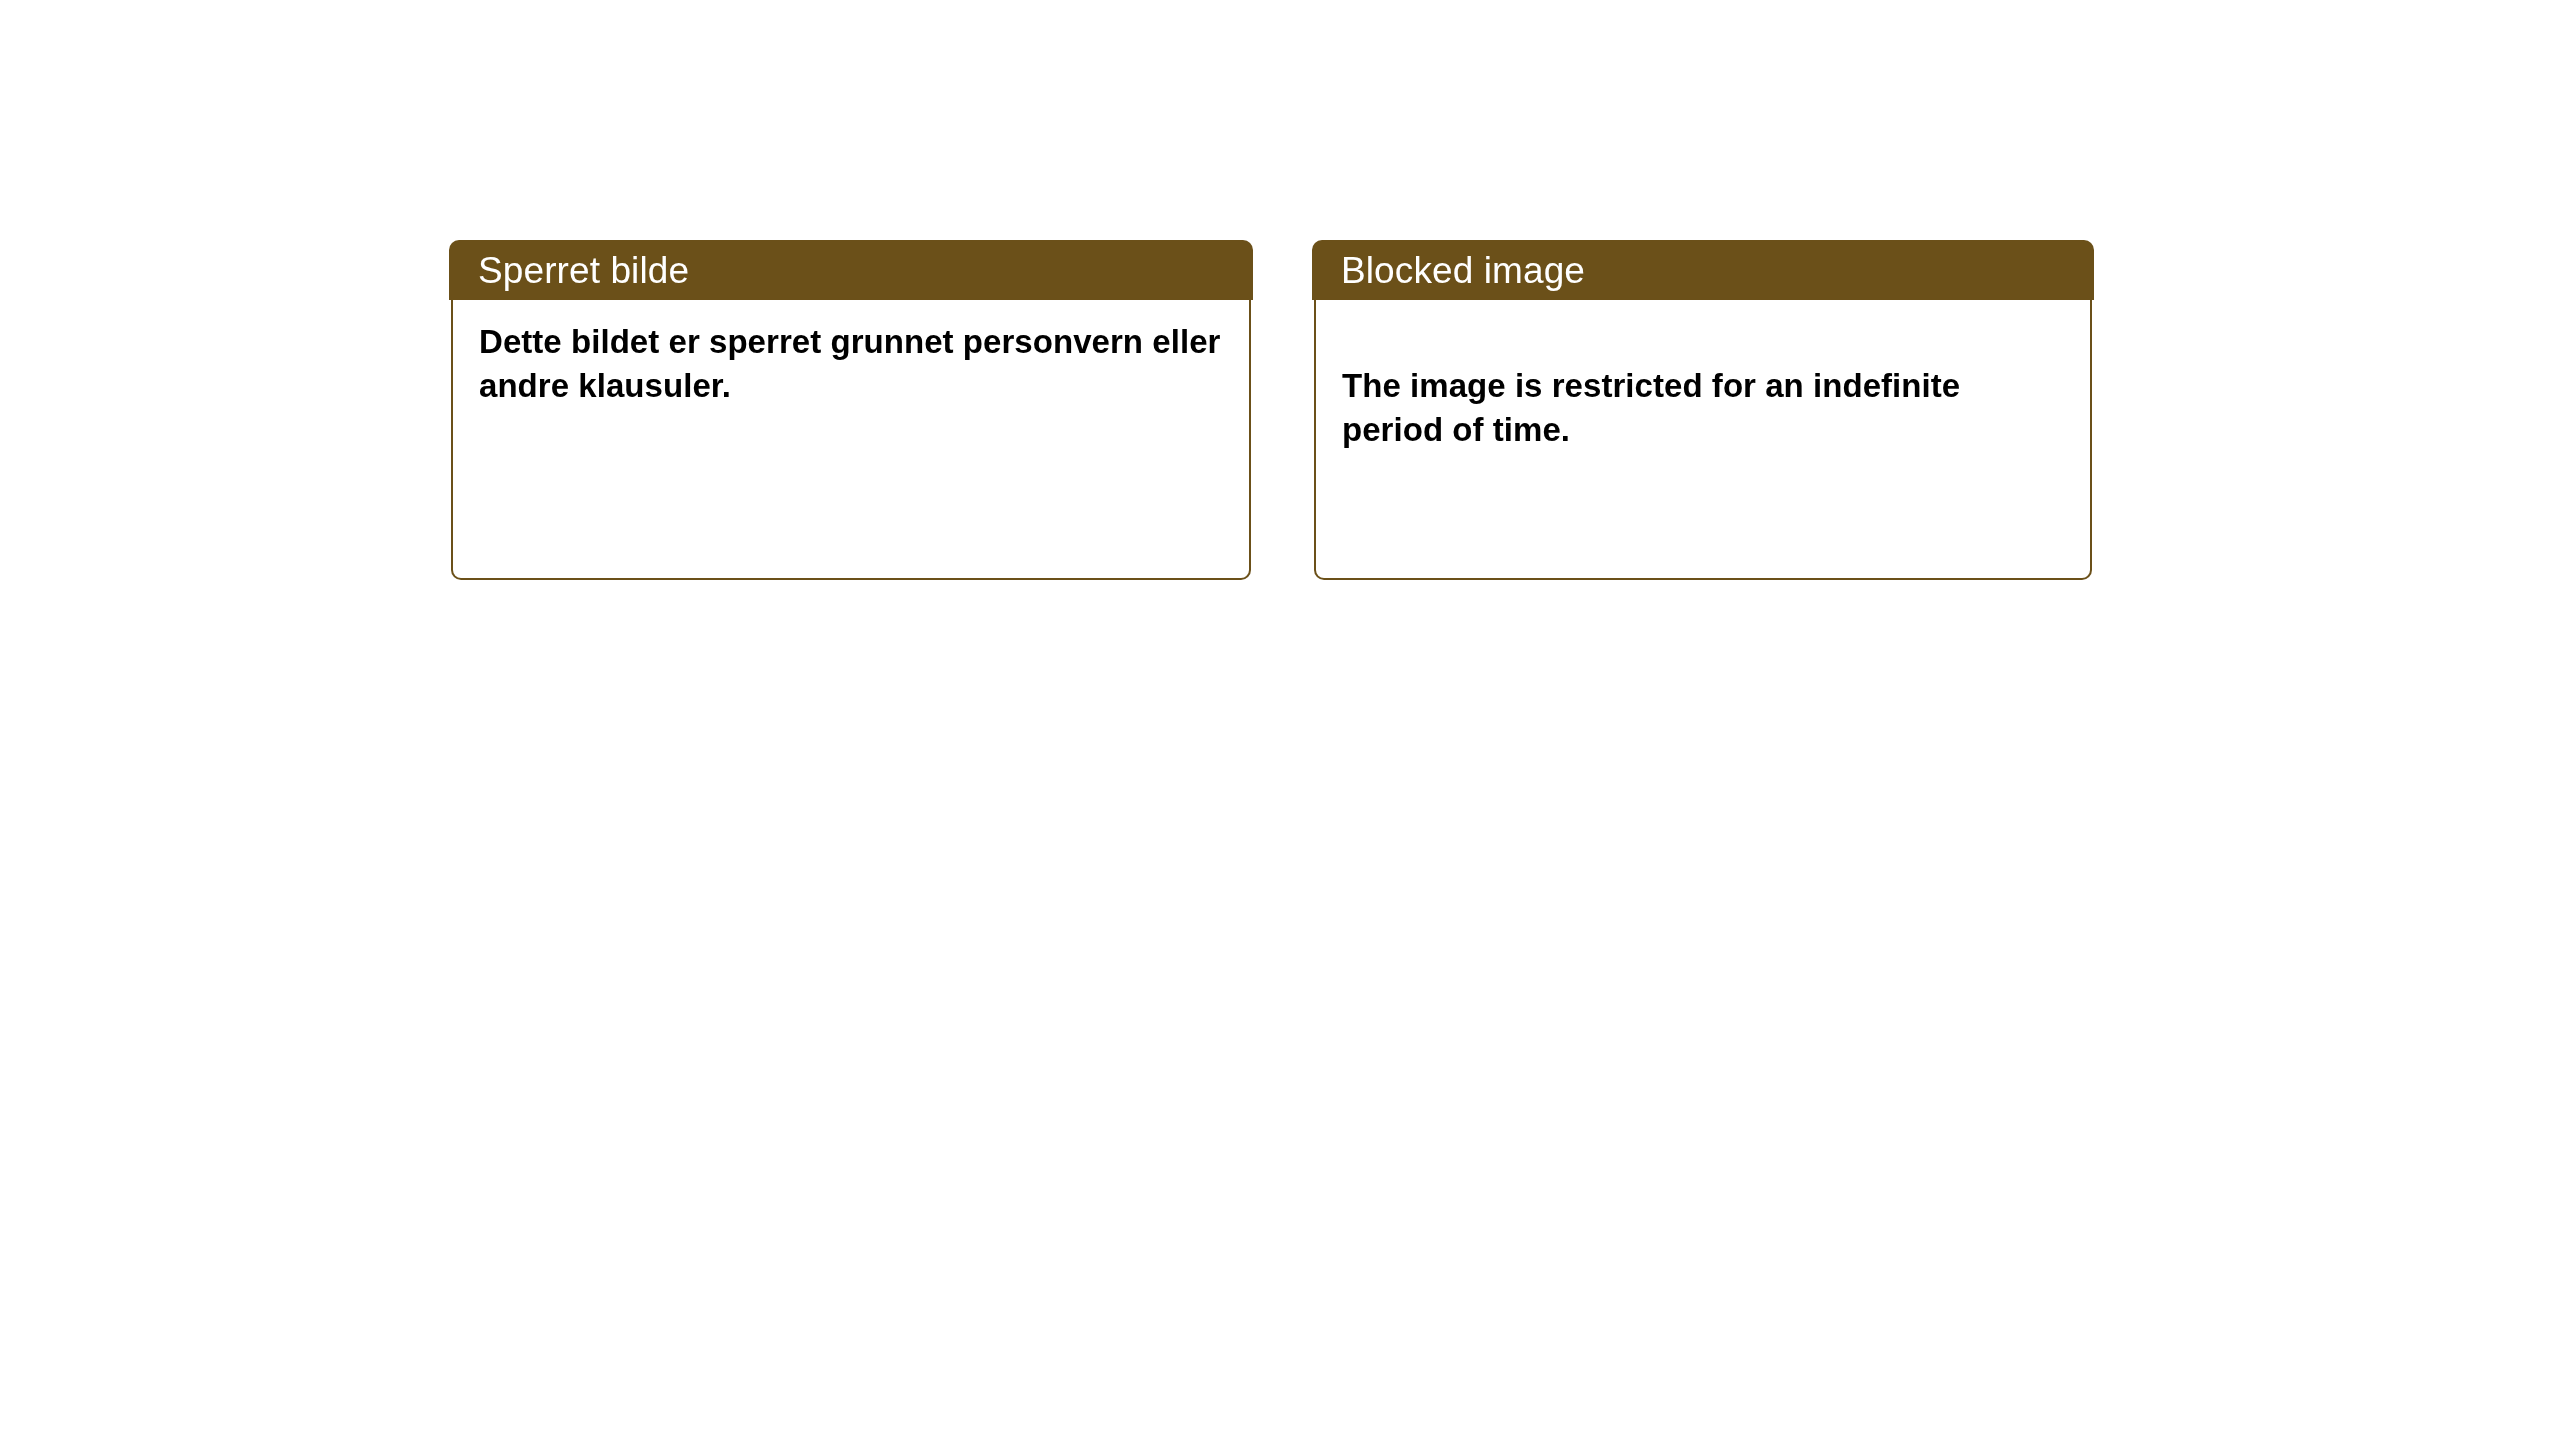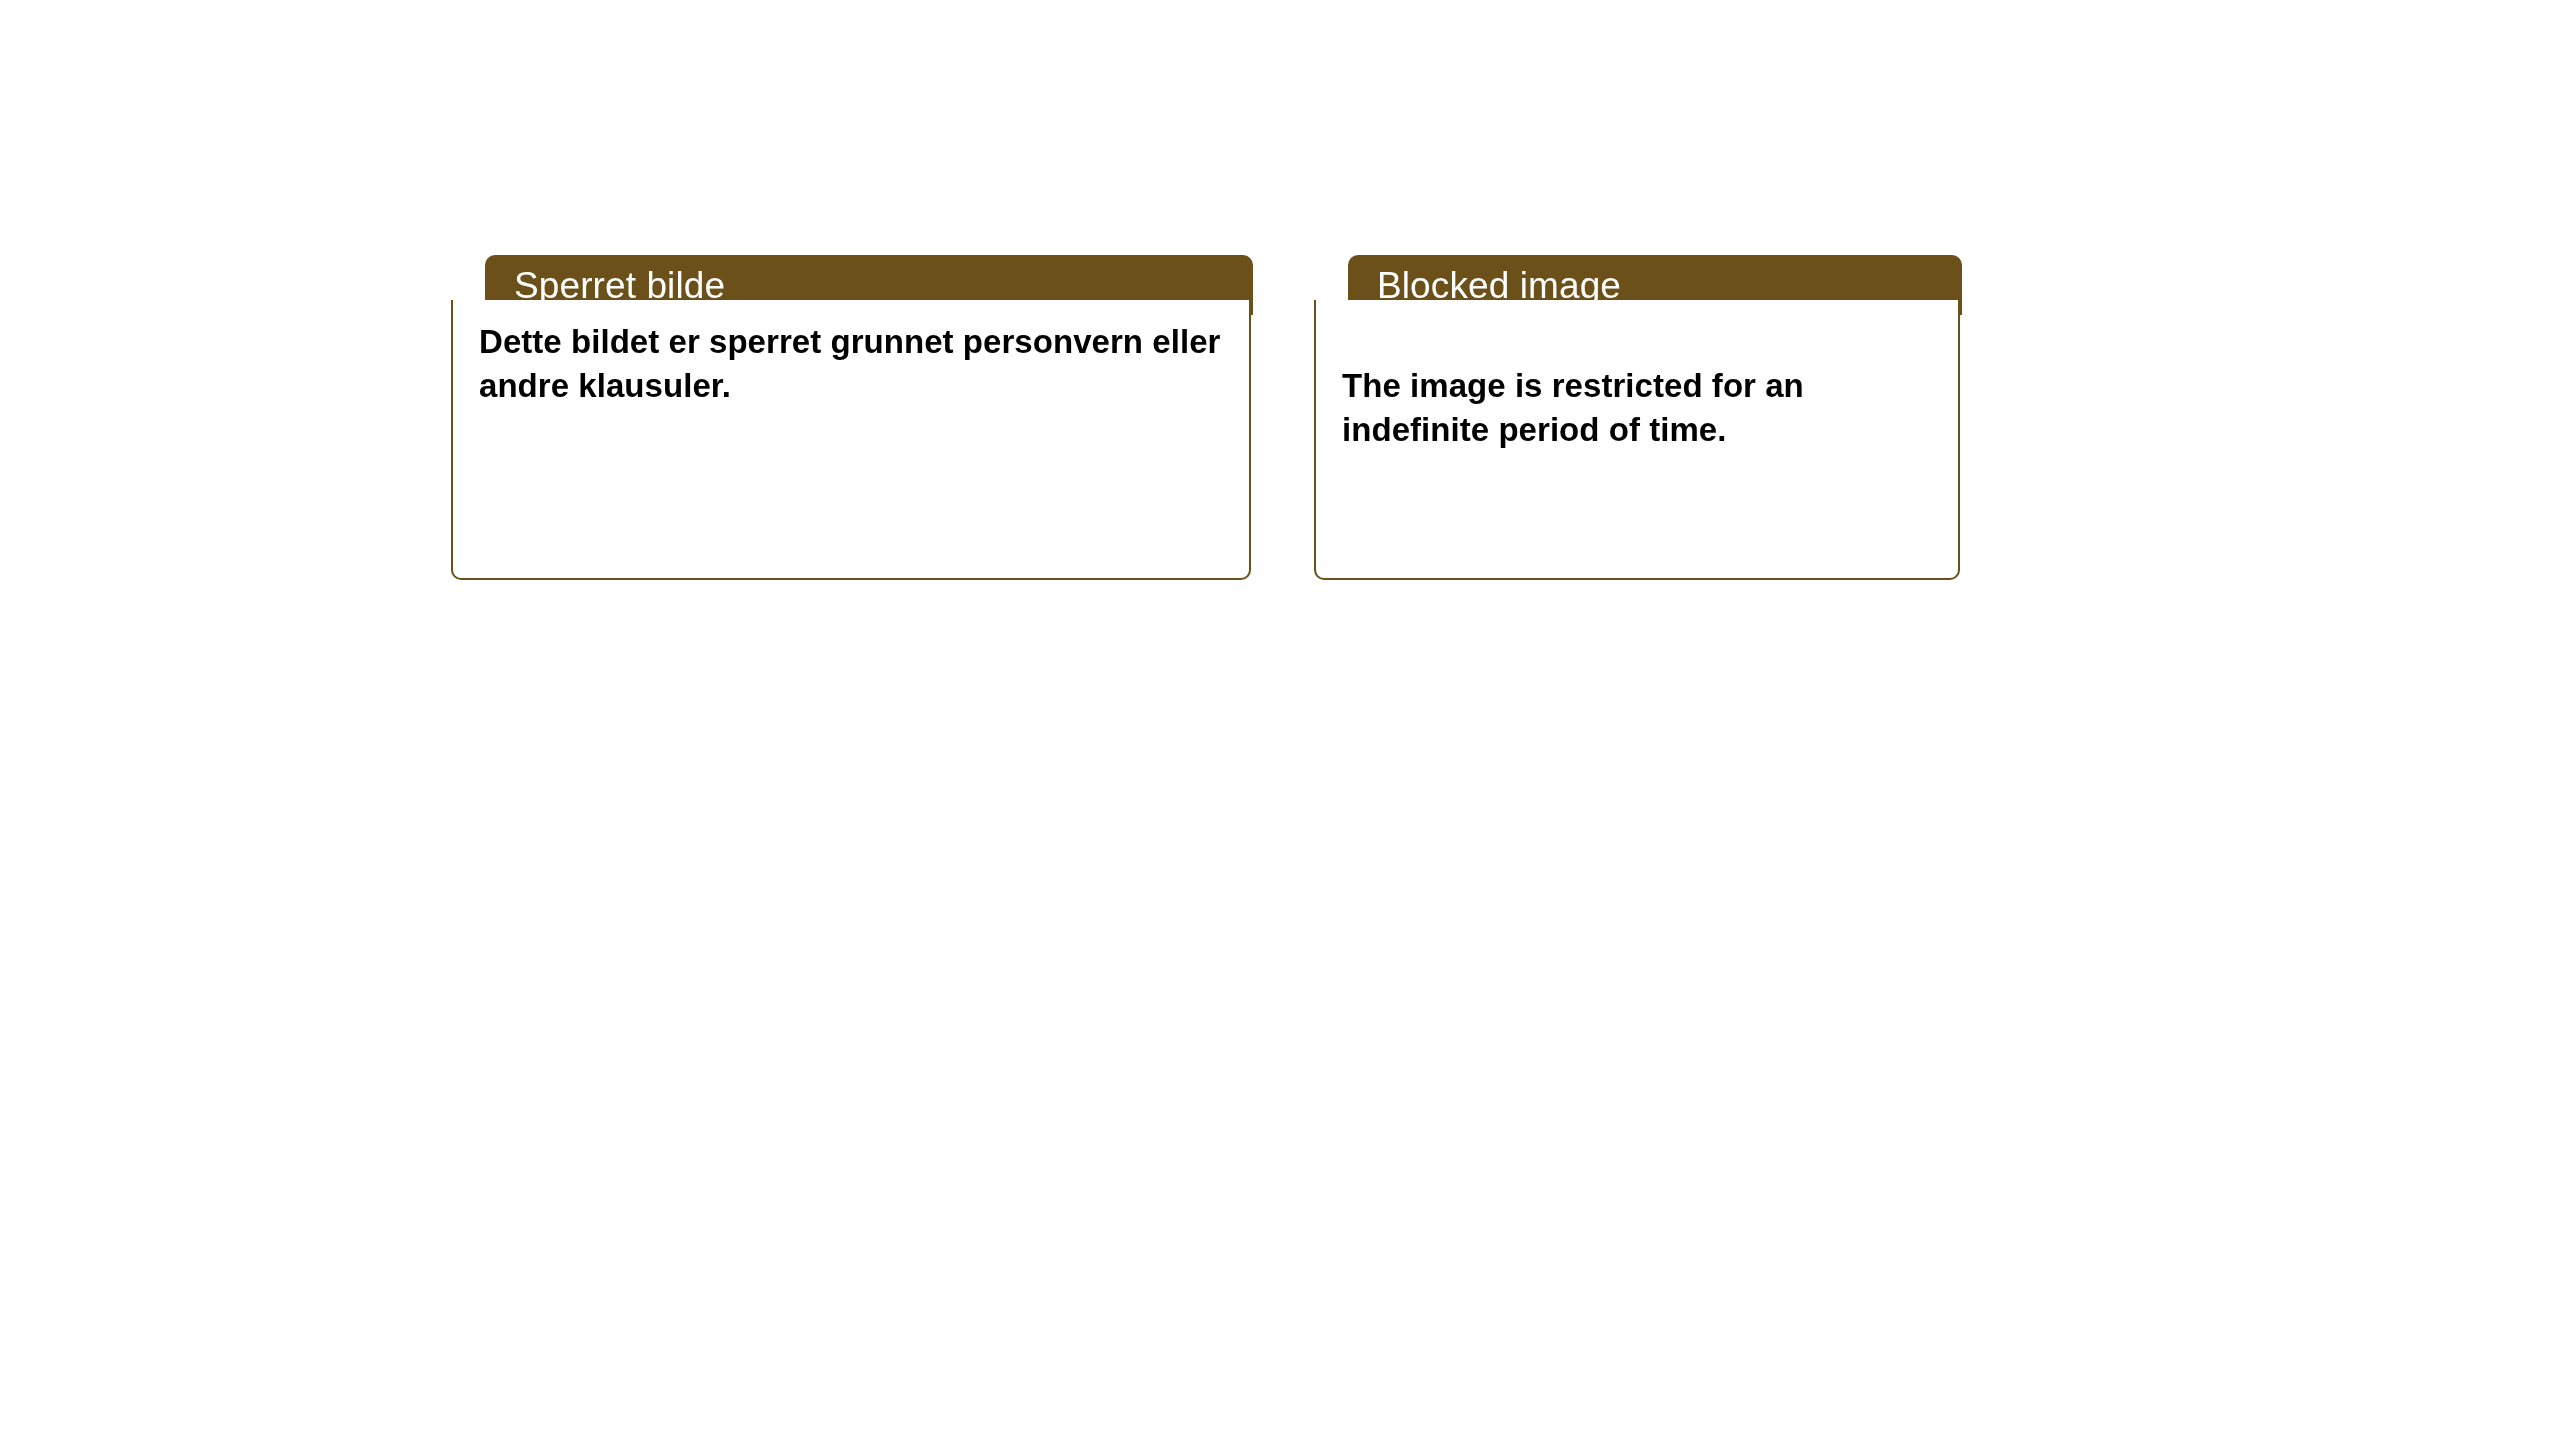--- a/index.html
+++ b/index.html
@@ -23,27 +23,26 @@
 
   
   .panel {
     position: absolute;
     box-sizing: border-box;
   }
 
   .panel-header {
     position: absolute;
     left: -2px;
-    top: 15px;
+    top: 0;
     right: -2px;
     height: 60px;
     background: #6b5019;
     border-radius: 10px 10px 0 0;
     box-sizing: border-box;
-    margin-left: 36px;
   }
 
   .panel-title {
     position: absolute;
     left: 29px;
     top: 9px;
     font-size: 37px;
     line-height: 44px;
     color: #ffffff;
     white-space: nowrap;
@@ -81,21 +80,21 @@
   #panel-no {
     left: 451px;
     top: 240px;
     width: 800px;
     height: 340px;
   }
 
   #panel-en {
     left: 1314px;
     top: 240px;
-    width: 646px;
+    width: 778px;
     height: 340px;
     padding-left: 20px;
   }
 </style>
 </head>
 <body>
 
 <div class="stage">
 
   <div class="panel" id="panel-no">

